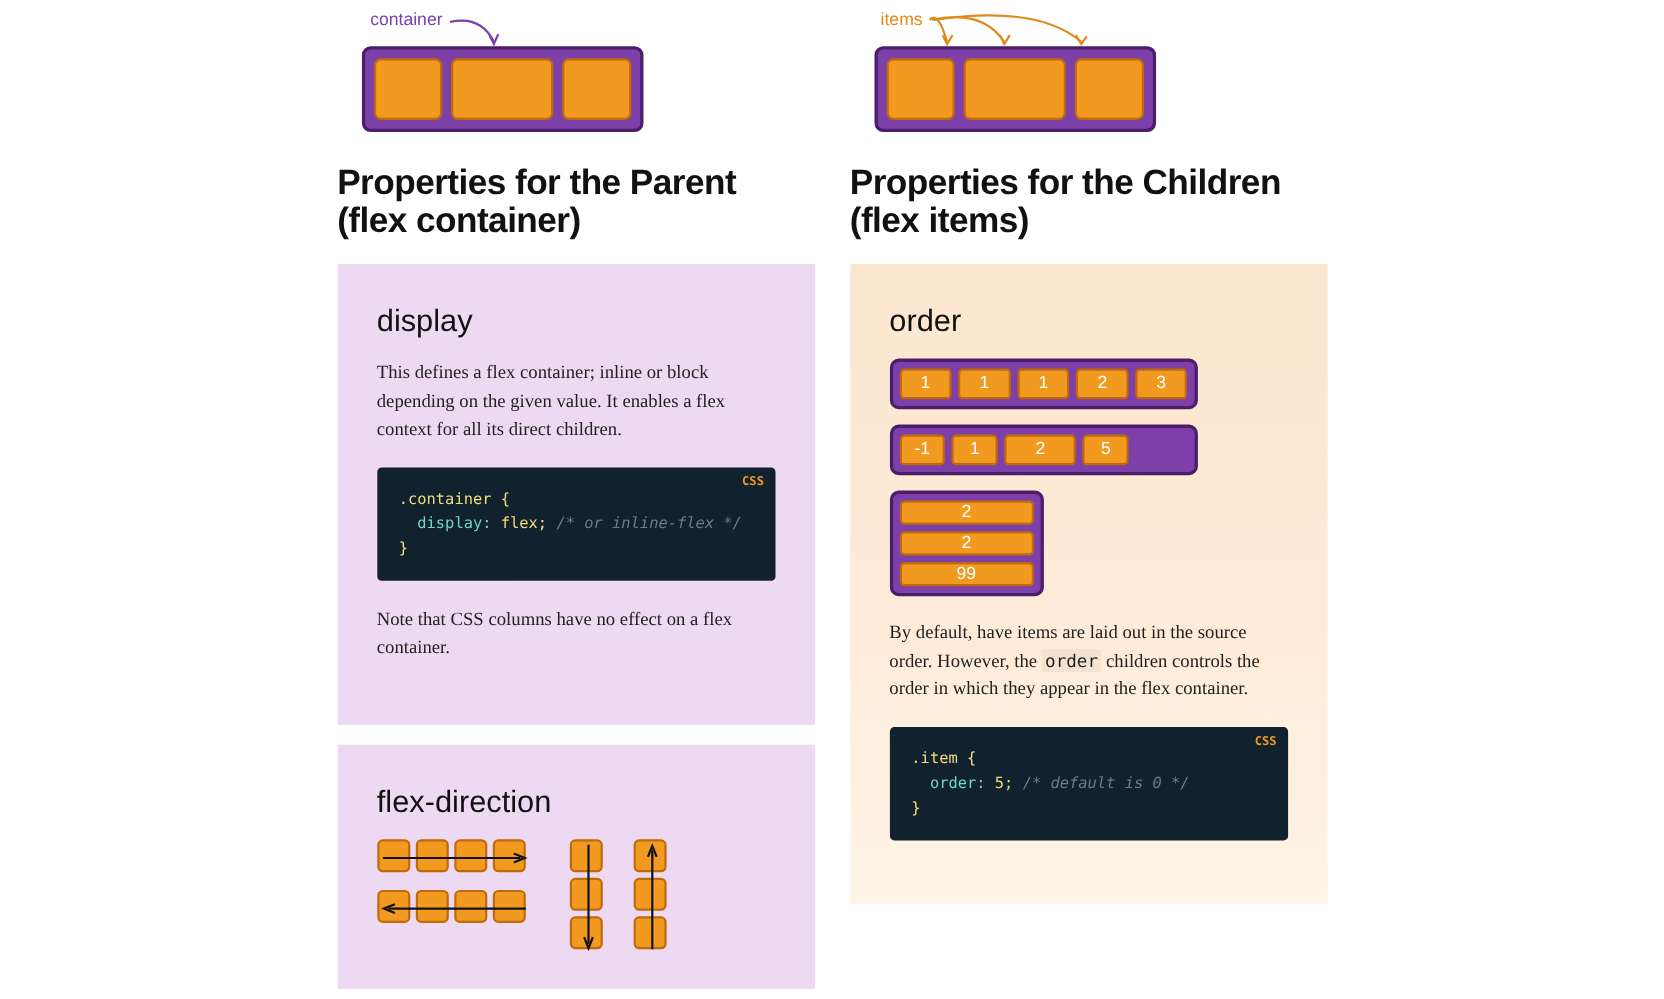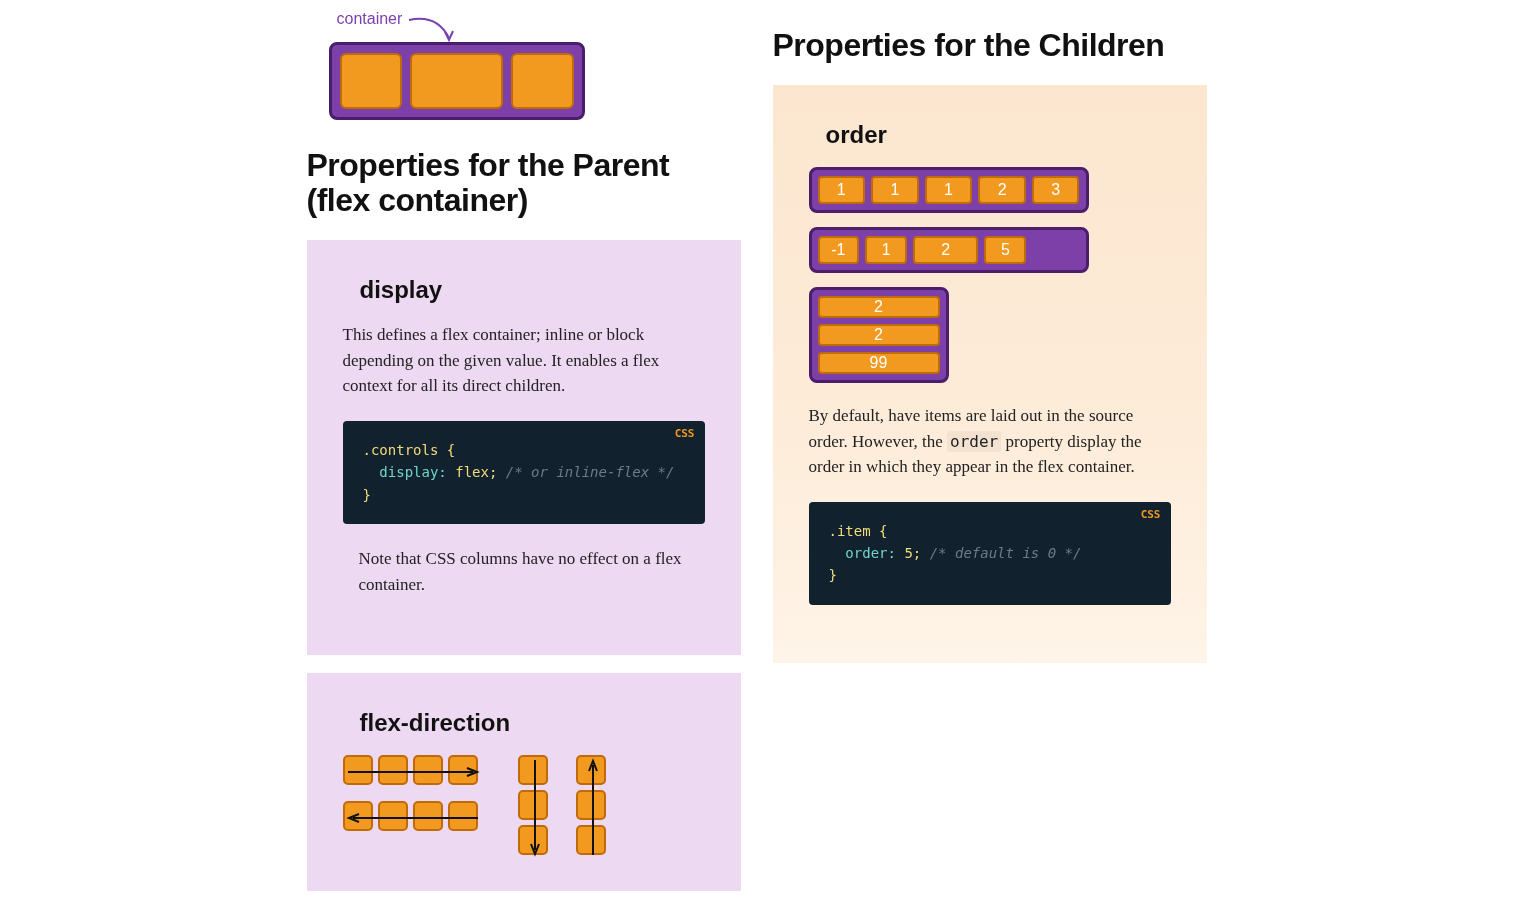--- a/index.html
+++ b/index.html
@@ -62,24 +62,23 @@
   
   .card {
     padding: 36px;
     margin-bottom: 18px;
   }
   .card.parent { background: #eed9f2; }
   .card.child  { background: linear-gradient(180deg, #fce6cf 0%, #fdecd9 60%, #fff4e8 100%); }
 
   .card h3 {
     font-family: -apple-system, BlinkMacSystemFont, "Segoe UI", Helvetica, Arial, sans-serif;
-    font-weight: 700;
-    font-size: 24px;
+    font-weight: 400;
+    font-size: 28px;
     margin-bottom: 18px;
-    margin-left: 17px;
   }
   .card p {
     font-size: 17px;
     line-height: 1.5;
     margin-bottom: 22px;
     color: #222;
   }
   .card p code {
     font-family: Consolas, Menlo, monospace;
     font-size: 16px;
@@ -151,21 +150,21 @@
   .fd-col { display: flex; flex-direction: column; gap: 5px; position: relative; }
   .fd-cols-wrap { display: flex; gap: 28px; }
   .fd-box {
     width: 30px; height: 30px;
     background: #f29a1f;
     border: 2px solid #c06a0a;
     border-radius: 5px;
   }
   .fd-arrow-h, .fd-arrow-v { position: absolute; pointer-events: none; }
 
-  .note-after { font-size: 17px; line-height: 1.5; color: #222; margin-left: 16px; }
+  .note-after { font-size: 17px; line-height: 1.5; color: #222; }
 </style>
 </head>
 <body>
 
 <div class="page">
 
   <div class="col">
 
     <div class="illus-wrap">
       <span class="illus-label container-lbl">container</span>
@@ -184,21 +183,21 @@
       <span>Properties for the Parent</span><br>
       <span>(flex container)</span>
     </h2>
 
     <div class="card parent">
       <h3>display</h3>
       <p>This defines a flex container; inline or block depending on the given value. It enables a flex context for all its direct children.</p>
 
       <div class="codeblock">
         <span class="lang">CSS</span>
-        <div class="code-line"><span class="tok-sel">.controls {</span></div>
+        <div class="code-line"><span class="tok-sel">.container {</span></div>
         <div class="code-line">  <span class="tok-prop">display:</span> <span class="tok-val">flex;</span> <span class="tok-cmt">/* or inline-flex */</span></div>
         <div class="code-line"><span class="tok-punc">}</span></div>
       </div>
 
       <p class="note-after">Note that CSS columns have no effect on a flex container.</p>
     </div>
 
     <div class="card parent">
       <h3>flex-direction</h3>
 
@@ -246,23 +245,40 @@
             </svg>
           </div>
         </div>
       </div>
     </div>
 
   </div>
 
   <div class="col">
 
+    <div class="illus-wrap">
+      <span class="illus-label items-lbl">items</span>
+      <svg class="arrow-svg" style="left:70px; top:2px;" width="150" height="34">
+        <path d="M2 6 Q 10 -2 18 26" fill="none" stroke="#e08a1a" stroke-width="2"></path>
+        <path d="M14 20 L18 28 L23 20" fill="none" stroke="#e08a1a" stroke-width="2"></path>
+        <path d="M4 6 Q 50 -4 70 26" fill="none" stroke="#e08a1a" stroke-width="2"></path>
+        <path d="M66 20 L70 28 L75 20" fill="none" stroke="#e08a1a" stroke-width="2"></path>
+        <path d="M6 6 Q 100 -8 140 26" fill="none" stroke="#e08a1a" stroke-width="2"></path>
+        <path d="M135 20 L140 28 L145 21" fill="none" stroke="#e08a1a" stroke-width="2"></path>
+      </svg>
+      <div class="flexbox-draw">
+        <div class="cell"></div>
+        <div class="cell mid"></div>
+        <div class="cell"></div>
+      </div>
+    </div>
 
     <h2 class="section-title">
       <span>Properties for the Children</span><br>
+      <span>(flex items)</span>
     </h2>
 
     <div class="card child">
       <h3>order</h3>
 
       <div class="order-ill">
         <div class="order-row">
           <div class="ocell">1</div>
           <div class="ocell">1</div>
           <div class="ocell">1</div>
@@ -277,21 +293,21 @@
           <div class="ocell gap-cell" style="flex:1"></div>
         </div>
         <div class="order-row col-mode">
           <div class="ocell">2</div>
           <div class="ocell">2</div>
           <div class="ocell">99</div>
         </div>
       </div>
 
       <p>
-        <span>By default, have items are laid out in the source order. However, the </span><code>order</code><span> property display the order in which they appear in the flex container.</span>
+        <span>By default, have items are laid out in the source order. However, the </span><code>order</code><span> children controls the order in which they appear in the flex container.</span>
       </p>
 
       <div class="codeblock">
         <span class="lang">CSS</span>
         <div class="code-line"><span class="tok-sel">.item {</span></div>
         <div class="code-line">  <span class="tok-prop">order:</span> <span class="tok-val">5;</span> <span class="tok-cmt">/* default is 0 */</span></div>
         <div class="code-line"><span class="tok-punc">}</span></div>
       </div>
     </div>
 

